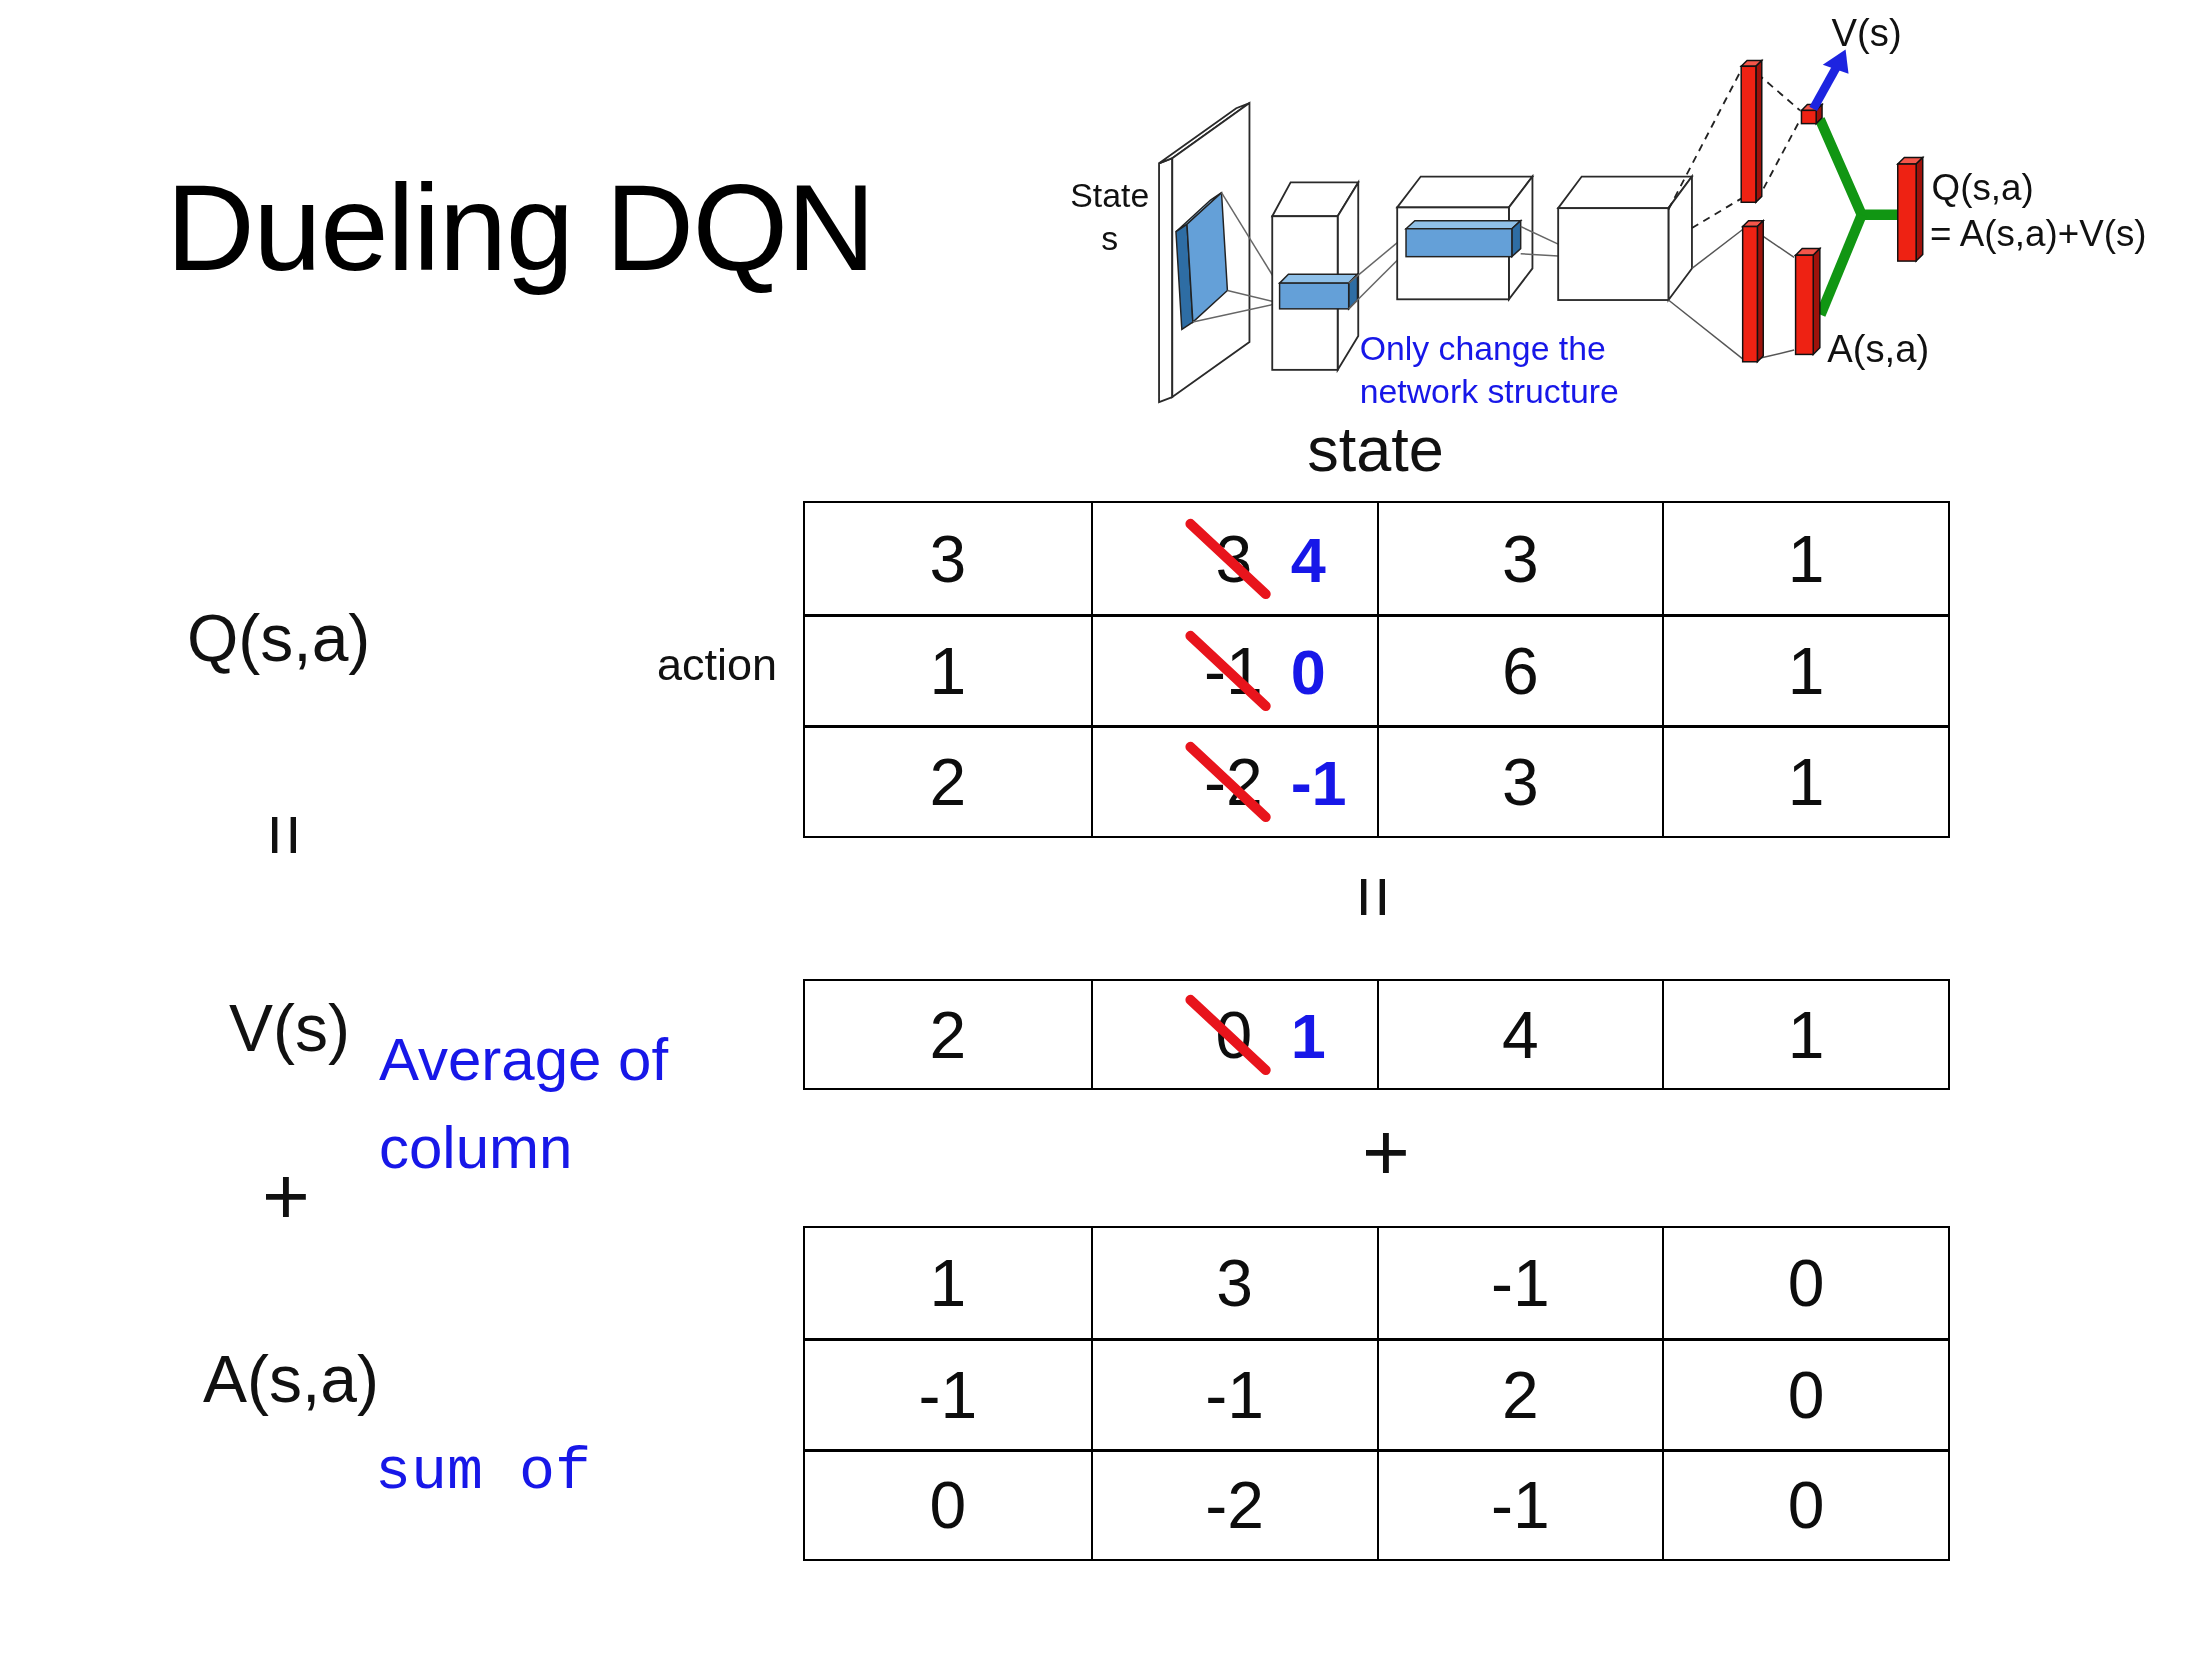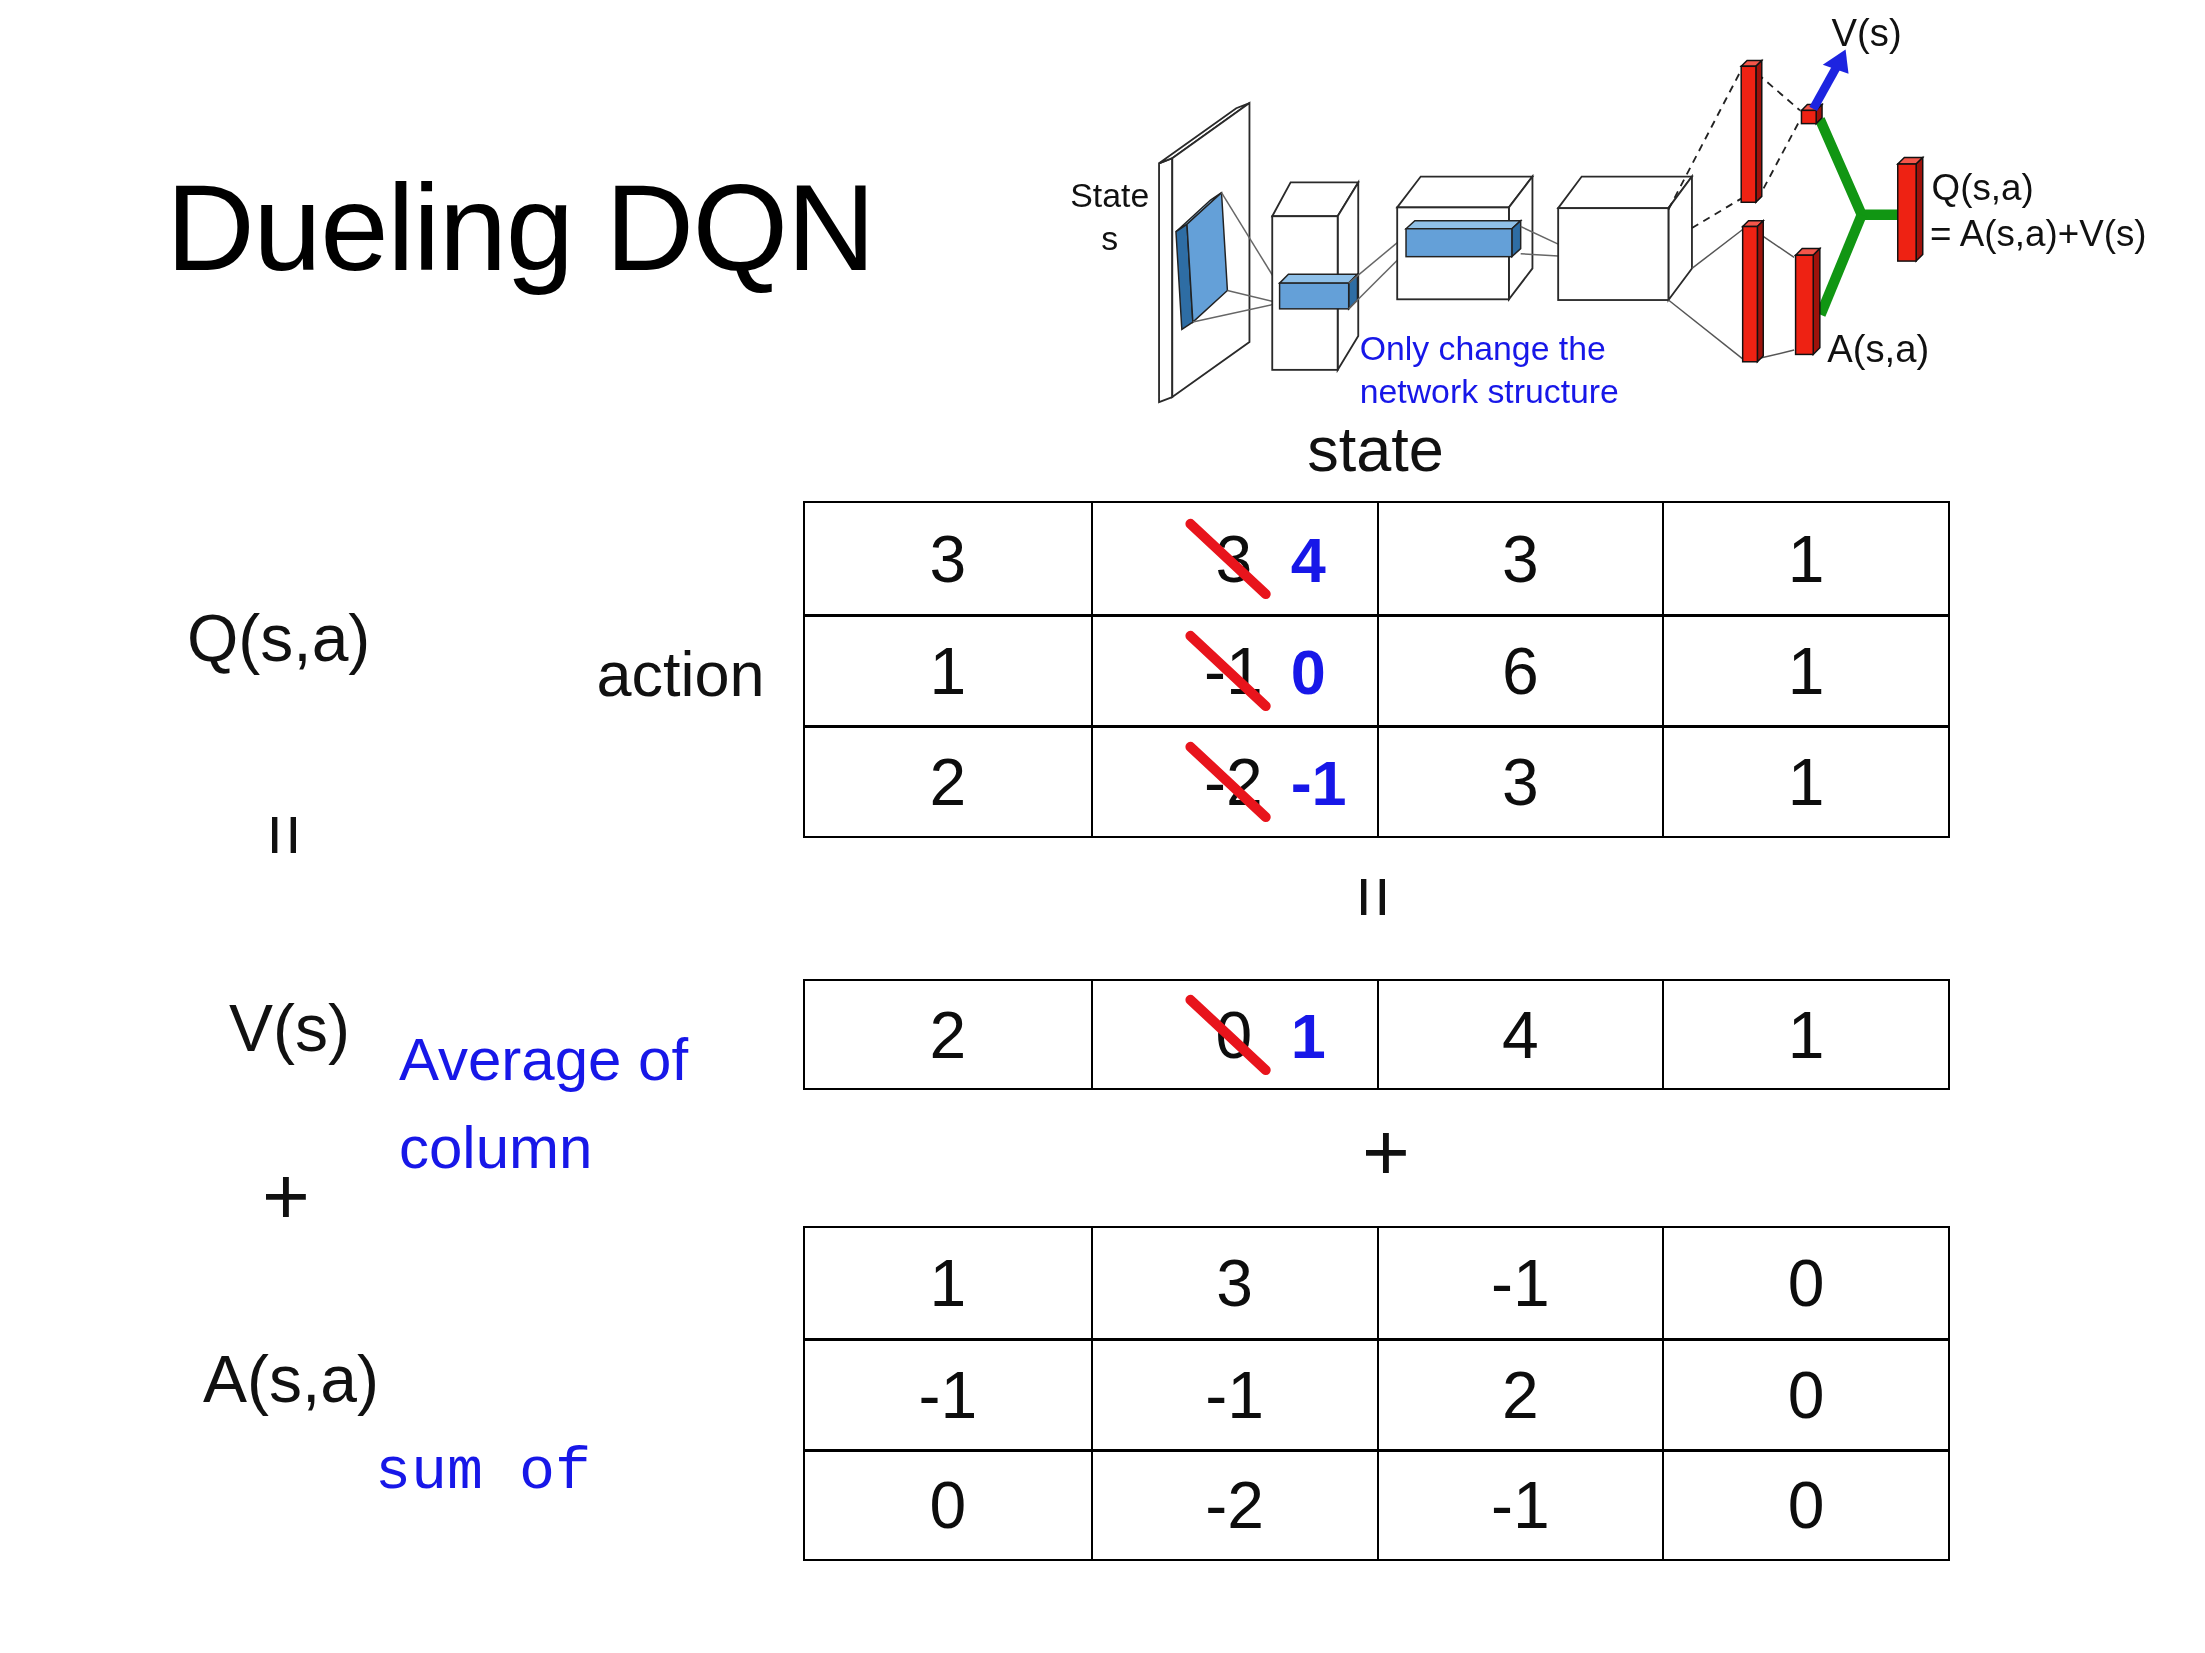--- a/index.html
+++ b/index.html
@@ -16,24 +16,24 @@
   .tbl .cell:nth-child(4n+1){border-left:none;}
   .tbl .cell:nth-child(-n+4){border-top:none;}
   .old-num{position:absolute;left:50%;top:50%;transform:translate(-52%,-50%);}
   .corr-num{position:absolute;left:calc(50% + 56px);top:50%;transform:translateY(-48%);
             color:#1717e8;font-weight:700;font-size:63px;}
   .strike-line{position:absolute;left:50%;top:50%;width:113px;height:9.6px;border-radius:5.1px;
             background:#e8141c;transform:translate(-56%,-52%) rotate(43deg);}
   .rot90{display:flex;align-items:center;justify-content:center;transform:rotate(90deg);}
   #title{left:166px;top:163px;font-size:123px;font-weight:300;letter-spacing:-1.5px;color:#000000;}
   #q-label{left:187px;top:604px;font-size:66px;}
-  #action-label{left:584px;top:641px;width:193px;text-align:center;font-size:63px;}
+  #action-label{left:584px;top:641px;width:193px;text-align:right;font-size:45px;}
   #eq-left{left:248px;top:798px;width:74px;height:74px;font-size:74px;}
   #v-label{left:229px;top:994px;font-size:66px;}
-  #avg-note{left:379px;top:1016px;font-size:60px;line-height:88px;margin-left:20px;}
+  #avg-note{left:379px;top:1016px;font-size:60px;line-height:88px;}
   #plus-left{left:249px;top:1153px;width:74px;text-align:center;font-size:82px;}
   #a-label{left:203px;top:1345px;font-size:66px;}
   #sum-note{left:375px;top:1428px;font-size:60px;line-height:88px;font-family:Liberation Mono, monospace;}
   #state-label{left:1265px;top:416px;width:221px;text-align:center;font-size:63px;}
   #eq-center{left:1337px;top:860px;width:74px;height:74px;font-size:74px;}
   #plus-center{left:1349px;top:1109px;width:74px;text-align:center;font-size:82px;}
   #q-table{top:501px;height:337px;grid-template-rows:repeat(3,1fr);}
   #v-table{top:979px;height:111px;grid-template-rows:1fr;}
   #a-table{top:1226px;height:335px;grid-template-rows:repeat(3,1fr);}
   #net-svg{position:absolute;left:1051px;top:0;width:1154px;height:456px;}

